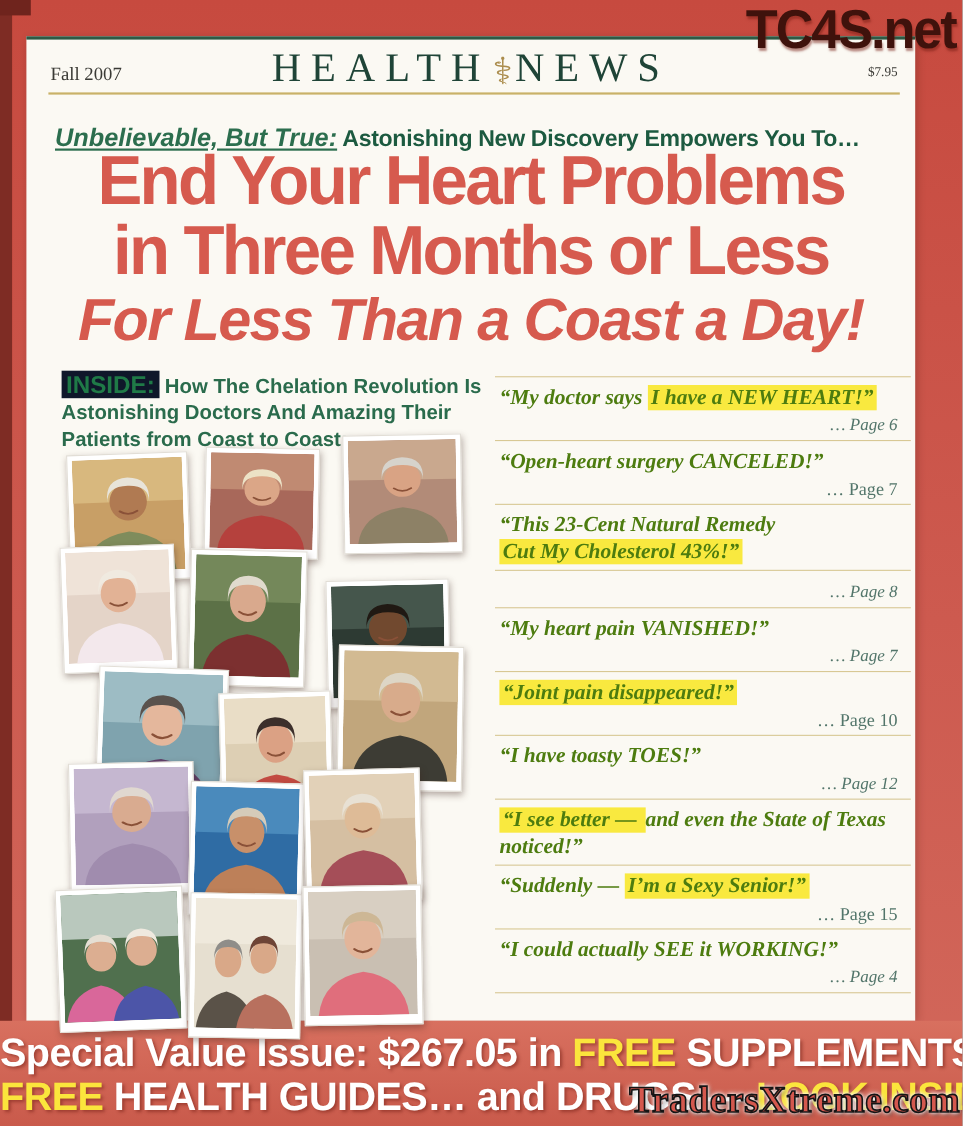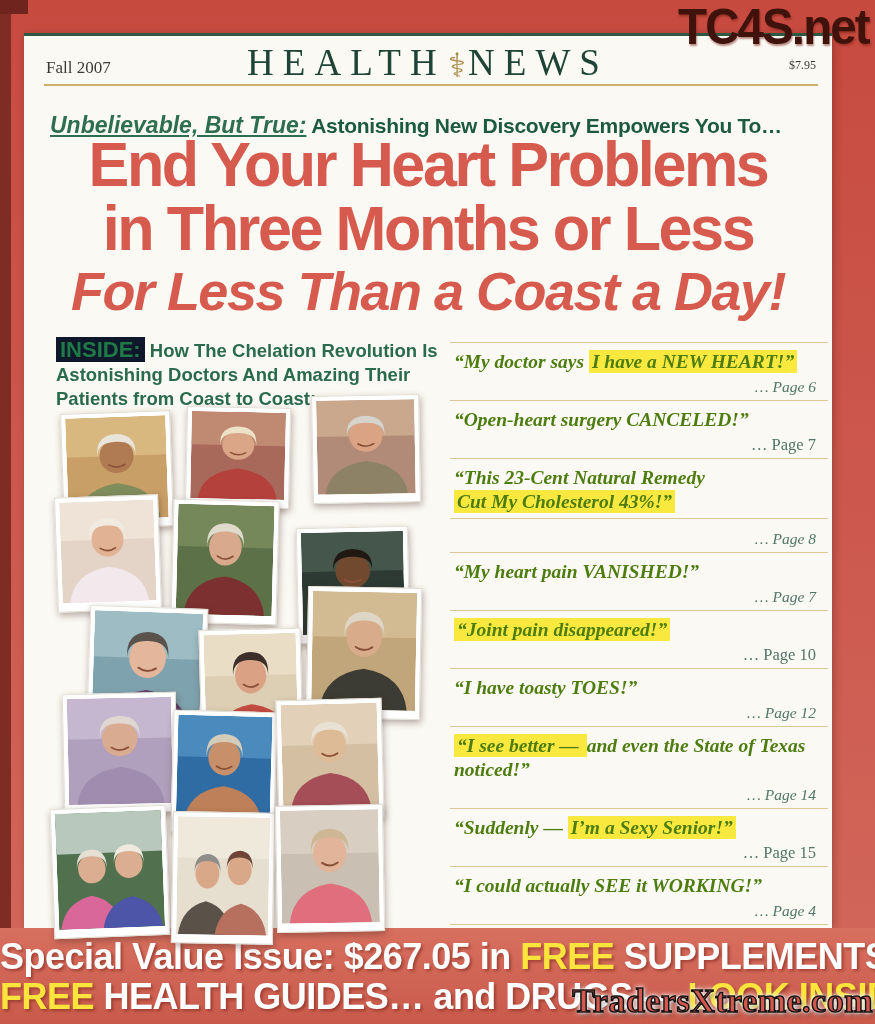--- a/index.html
+++ b/index.html
@@ -159,21 +159,20 @@
       <div class="toc-item">
         <div class="q"><span></span><span class="hl">“Joint pain disappeared!”</span><span></span></div>
         <div class="pg pg-roman">… Page 10</div>
       </div>
       <div class="toc-item">
         <div class="q"><span>“I have toasty TOES!”</span><span></span></div>
         <div class="pg pg-italic">… Page 12</div>
       </div>
       <div class="toc-item">
         <div class="q"><span></span><span class="hl">“I see better — </span><span>and even the State of Texas noticed!”</span></div>
-        <div class="pg pg-italic">… Page 14</div>
       </div>
       <div class="toc-item">
         <div class="q"><span>“Suddenly — </span><span class="hl">I’m a Sexy Senior!”</span><span></span></div>
         <div class="pg pg-roman">… Page 15</div>
       </div>
       <div class="toc-item">
         <div class="q"><span>“I could actually SEE it WORKING!”</span><span></span></div>
         <div class="pg pg-italic">… Page 4</div>
       </div>
     </div>

